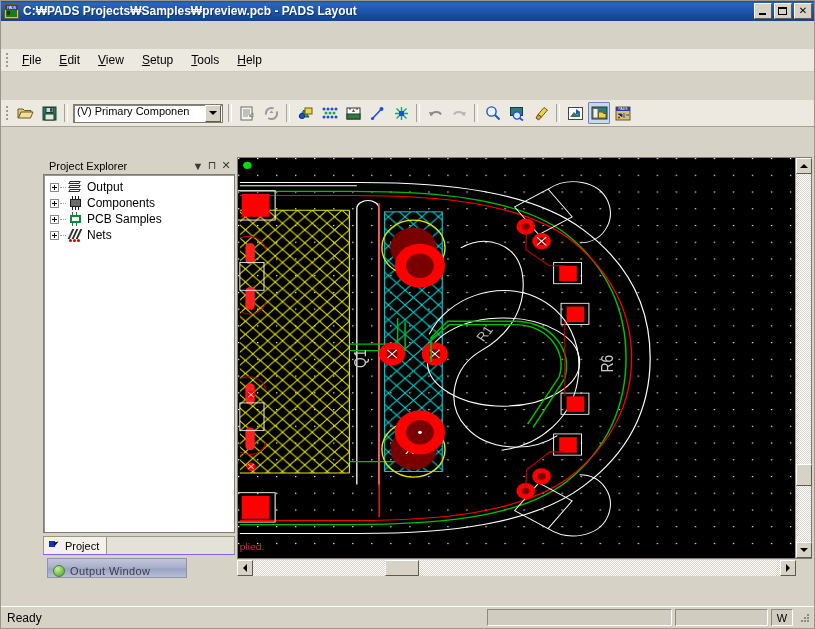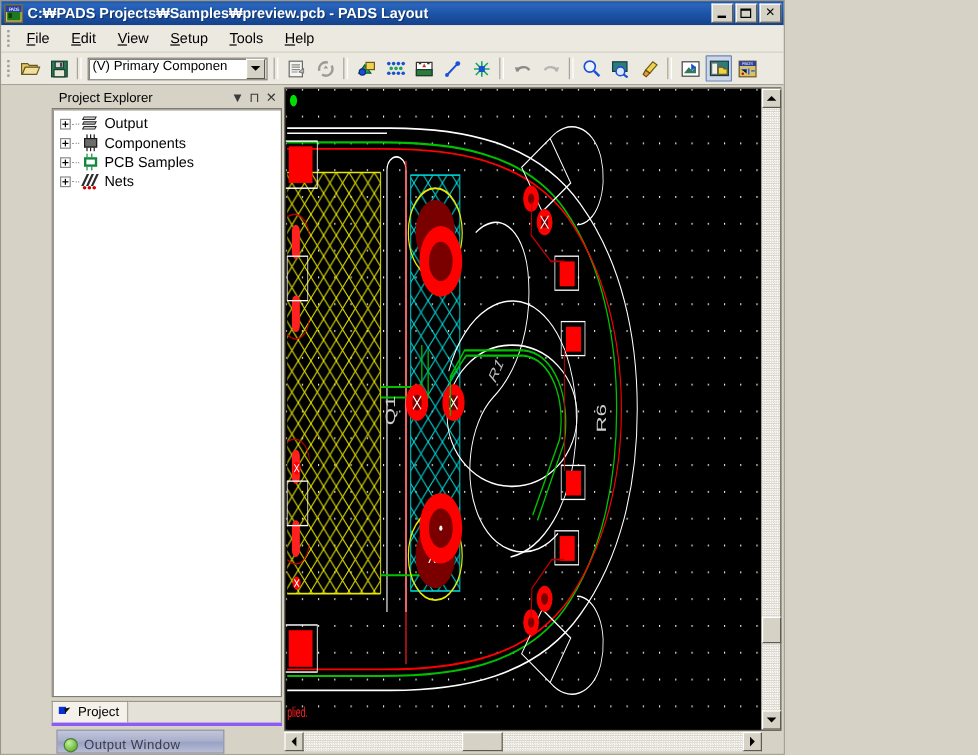--- a/index.html
+++ b/index.html
@@ -4,25 +4,25 @@
 <style>
   html,body{margin:0;padding:0;}
   body{
     width:815px;height:629px;overflow:hidden;
     font-family:"Liberation Sans",sans-serif;
     font-size:12px;
     background:#d6d2c6;
     -webkit-font-smoothing:none;
   }
   .app{
-    position:relative;width:654px;height:629px;
+    position:relative;width:815px;height:629px;
     background:#d6d2c6;
     border:1px solid #9a9688;
     box-sizing:border-box;
-    display:flex;flex-direction:column;
+    display:flex;flex-direction:column;gap:28px;
   }
 
   
   .titlebar{
     height:20px;flex:0 0 20px;
     background:linear-gradient(to bottom,#1c4f9e 0%,#2a66bd 12%,#1d55a9 50%,#15418a 100%);
     display:flex;align-items:center;
     padding:0 2px 0 3px;
     box-sizing:border-box;
   }
@@ -156,21 +156,21 @@
   .ic-decal .pin{position:absolute;width:1px;height:3px;background:#0f8a3c;}
   .ic-nets i{position:absolute;width:2px;height:10px;background:#2b2b2b;transform:skewX(-25deg);}
   .ic-nets i:nth-child(1){left:4px;top:1px;}
   .ic-nets i:nth-child(2){left:8px;top:1px;}
   .ic-nets i:nth-child(3){left:12px;top:1px;}
   .ic-nets .dot{position:absolute;bottom:0;width:3px;height:3px;background:#c00;border-radius:50%;}
 
   
   .tabstrip{
     height:19px;flex:0 0 19px;display:flex;align-items:flex-end;
-    border-bottom:3px solid #8b5cf6;margin-bottom:1px;justify-content:space-between;
+    border-bottom:1px solid #8b5cf6;margin-bottom:1px;justify-content:space-between;
   }
   .dtab{
     height:18px;display:flex;align-items:center;gap:3px;padding:0 7px 0 5px;
     background:#f3f1ea;border:1px solid #9a9688;border-bottom:none;
     font-size:11px;color:#000;box-sizing:border-box;
   }
   .dtab .ti{width:13px;height:12px;position:relative;flex:0 0 13px;}
   .dtab .ti .sq{position:absolute;left:0;top:1px;width:6px;height:6px;background:#0a2fd2;}
   .dtab .ti .cur{position:absolute;left:5px;top:2px;width:0;height:0;border-left:5px solid #111;border-bottom:4px solid transparent;transform:rotate(-10deg);}
   .tabstrip .filler{flex:1 1 auto;height:18px;background:#e4e1d8;border:1px solid #9a9688;border-bottom:none;border-left:none;box-sizing:border-box;}
@@ -687,13 +687,28 @@
           <div class="sb-sp"></div>
           <div class="sb-btn">
               <div class="ar-rt"></div>
             </div>
         </div>
         <div class="corner-sp"></div>
       </div>
     </div>
   </div>
 
+  <div class="statusbar">
+    <div class="st-ready">Ready</div>
+    <div class="st-gap"></div>
+    <div class="st-pane p1"></div>
+    <div class="st-pane p2"></div>
+    <div class="st-pane p3">W</div>
+    <div class="grip-res">
+      <i style="left:9px;top:3px"></i>
+        <i style="left:6px;top:6px"></i>
+        <i style="left:9px;top:6px"></i>
+      <i style="left:3px;top:9px"></i>
+        <i style="left:6px;top:9px"></i>
+        <i style="left:9px;top:9px"></i>
+    </div>
+  </div>
 </div>
 
 </body></html>

